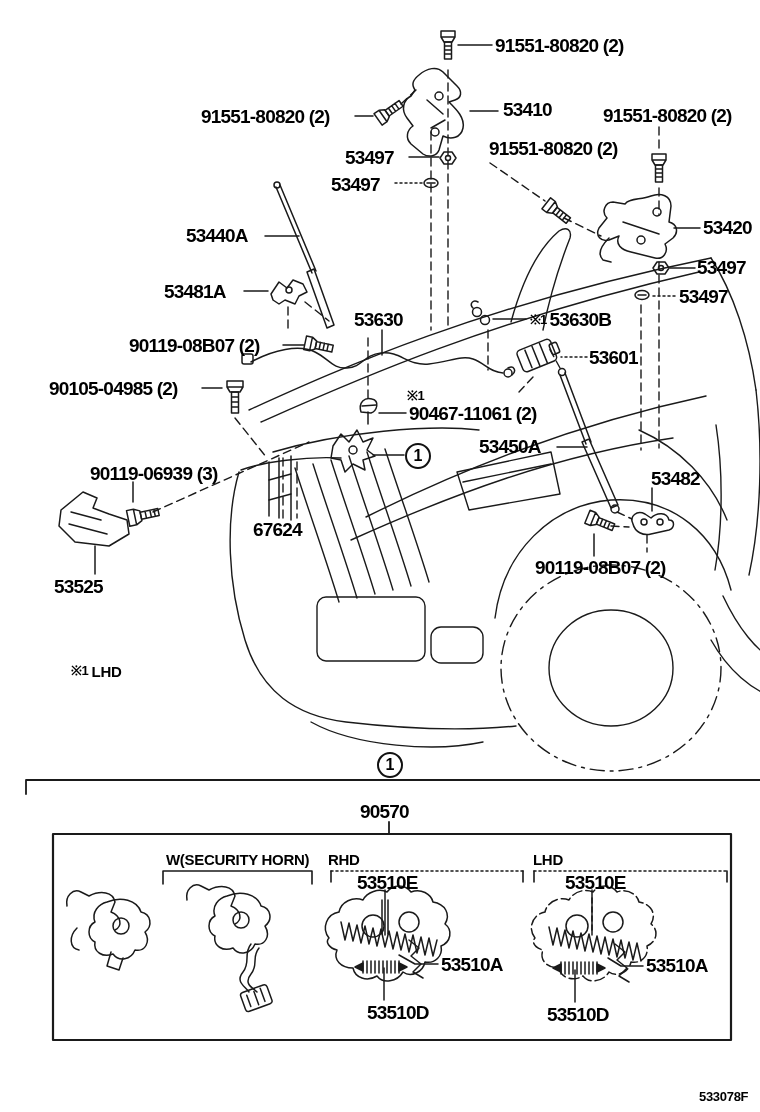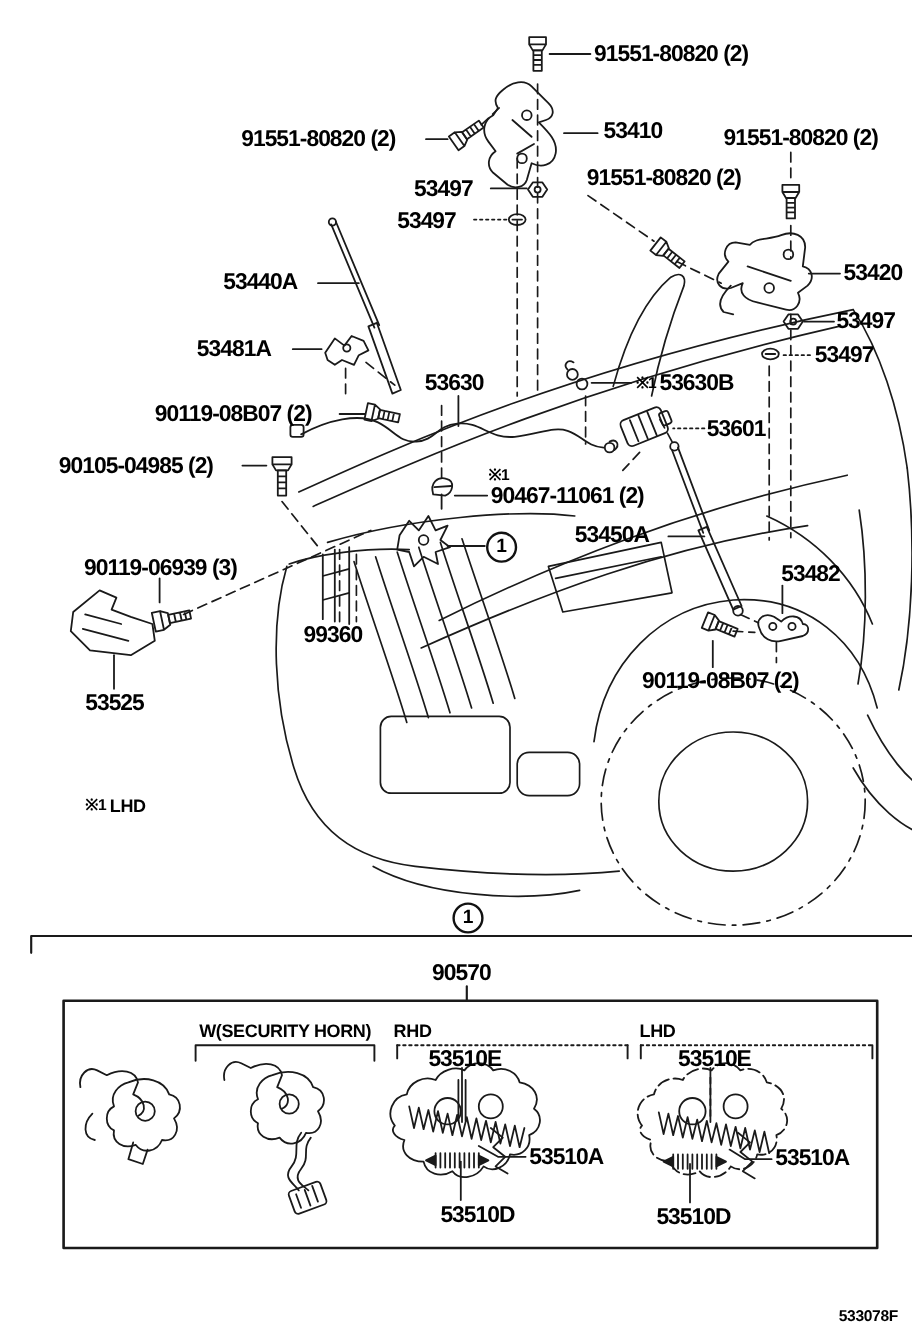--- a/index.html
+++ b/index.html
@@ -316,23 +316,23 @@
 <div class="lbl" style="left:343px;top:310px">53630</div>
 <div class="lbl" style="left:519px;top:310px"><span class="mark">※1</span><span>53630B</span></div>
 <div class="lbl" style="left:578px;top:348px">53601</div>
 <div class="lbl" style="left:118px;top:336px">90119-08B07 (2)</div>
 <div class="lbl" style="left:38px;top:379px">90105-04985 (2)</div>
 <div class="lbl xs" style="left:396px;top:389px">※1</div>
 <div class="lbl" style="left:398px;top:404px">90467-11061 (2)</div>
 <div class="lbl" style="left:468px;top:437px">53450A</div>
 <div class="lbl" style="left:640px;top:469px">53482</div>
 <div class="lbl" style="left:524px;top:558px">90119-08B07 (2)</div>
-<div class="lbl" style="left:59px;top:464px">90119-06939 (3)</div>
-<div class="lbl" style="left:242px;top:520px">99360</div>
-<div class="lbl" style="left:60px;top:577px">53525</div>
+<div class="lbl" style="left:79px;top:464px">90119-06939 (3)</div>
+<div class="lbl" style="left:242px;top:520px">67624</div>
+<div class="lbl" style="left:43px;top:577px">53525</div>
 <div class="lbl sm" style="left:60px;top:664px"><span class="mark">※1</span><span>LHD</span></div>
 
 <div class="callout" style="left:394px;top:443px">1</div>
 <div class="callout" style="left:366px;top:752px">1</div>
 
 <div class="lbl" style="left:349px;top:802px">90570</div>
 <div class="lbl sm" style="left:155px;top:852px">W(SECURITY HORN)</div>
 <div class="lbl sm" style="left:317px;top:852px">RHD</div>
 <div class="lbl sm" style="left:522px;top:852px">LHD</div>
 <div class="lbl" style="left:346px;top:873px">53510E</div>

